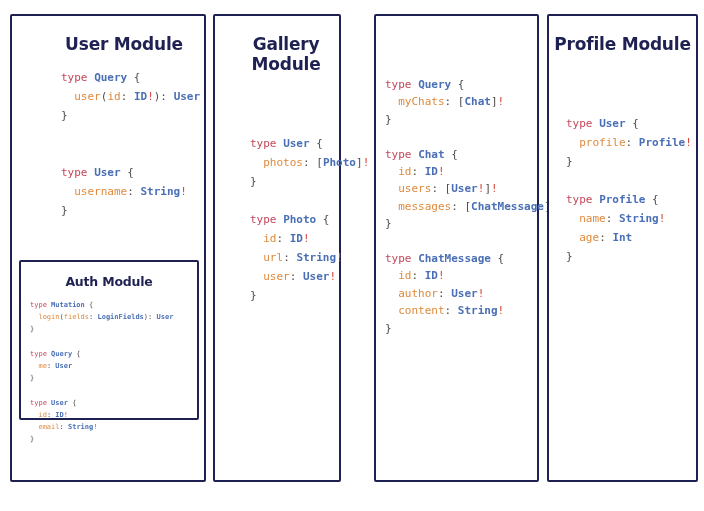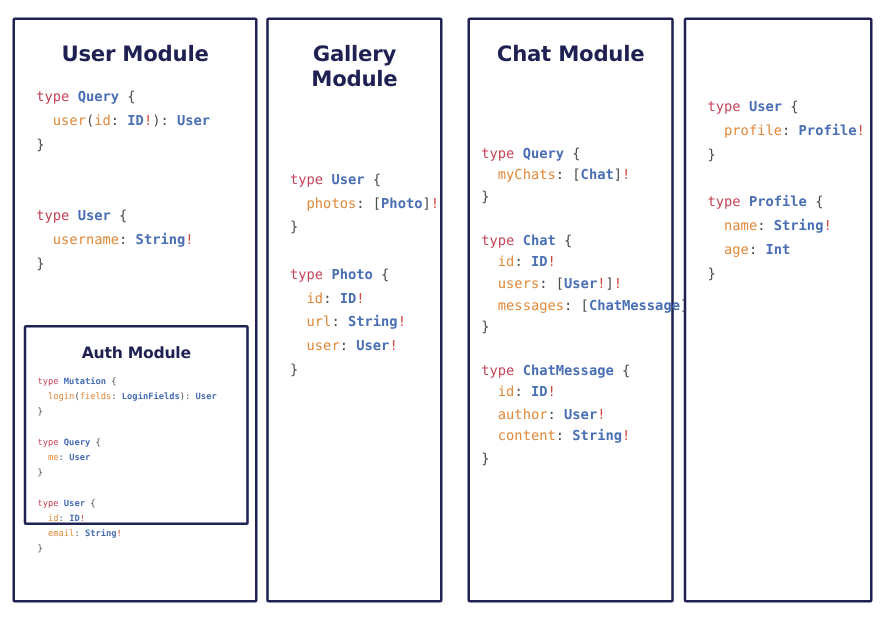--- a/index.html
+++ b/index.html
@@ -24,22 +24,22 @@
 
   .module-card {
     position: absolute;
     box-sizing: border-box;
     background: #ffffff;
     border: 2px solid #1f2152;
     border-radius: 2px;
   }
 
   
-  #card-user     { left: 10px;  top: 14px; width: 196px; height: 468px; }
-  #card-gallery  { left: 213px; top: 14px; width: 141px; height: 468px; }
+  #card-user     { left: 10px;  top: 14px; width: 196px; height: 468px; padding-left: 32px; }
+  #card-gallery  { left: 213px; top: 14px; width: 128px; height: 468px; padding-left: 18px; }
   #card-chat     { left: 374px; top: 14px; width: 165px; height: 468px; }
   #card-profile  { left: 547px; top: 14px; width: 151px; height: 468px; }
 
   
   #card-auth {
     position: absolute;
     box-sizing: border-box;
     left: 7px;
     top: 244px;
     width: 180px;
@@ -106,21 +106,21 @@
       <div class="code-block code-sm" style="margin-top:10px;"><div class="code-line"><span class="tok-kw">type </span><span class="tok-type">Mutation</span><span class="tok-punct"> {</span></div><div class="code-line"><span class="tok-punct">  </span><span class="tok-field">login</span><span class="tok-punct">(</span><span class="tok-field">fields</span><span class="tok-punct">: </span><span class="tok-type">LoginFields</span><span class="tok-punct">): </span><span class="tok-type">User</span></div><div class="code-line"><span class="tok-punct">}</span></div><div class="code-line">&nbsp;</div><div class="code-line"><span class="tok-kw">type </span><span class="tok-type">Query</span><span class="tok-punct"> {</span></div><div class="code-line"><span class="tok-punct">  </span><span class="tok-field">me</span><span class="tok-punct">: </span><span class="tok-type">User</span></div><div class="code-line"><span class="tok-punct">}</span></div><div class="code-line">&nbsp;</div><div class="code-line"><span class="tok-kw">type </span><span class="tok-type">User</span><span class="tok-punct"> {</span></div><div class="code-line"><span class="tok-punct">  </span><span class="tok-field">id</span><span class="tok-punct">: </span><span class="tok-type">ID</span><span class="tok-bang">!</span></div><div class="code-line"><span class="tok-punct">  </span><span class="tok-field">email</span><span class="tok-punct">: </span><span class="tok-type">String</span><span class="tok-bang">!</span></div><div class="code-line"><span class="tok-punct">}</span></div></div>
     </div>
   </div>
 
   <div class="module-card" id="card-gallery">
     <div class="module-title title-lg">Gallery Module</div>
     <div class="code-block code-lg" style="margin-top:60px;"><div class="code-line"><span class="tok-kw">type </span><span class="tok-type">User</span><span class="tok-punct"> {</span></div><div class="code-line"><span class="tok-punct">  </span><span class="tok-field">photos</span><span class="tok-punct">: [</span><span class="tok-type">Photo</span><span class="tok-punct">]</span><span class="tok-bang">!</span></div><div class="code-line"><span class="tok-punct">}</span></div><div class="code-line">&nbsp;</div><div class="code-line"><span class="tok-kw">type </span><span class="tok-type">Photo</span><span class="tok-punct"> {</span></div><div class="code-line"><span class="tok-punct">  </span><span class="tok-field">id</span><span class="tok-punct">: </span><span class="tok-type">ID</span><span class="tok-bang">!</span></div><div class="code-line"><span class="tok-punct">  </span><span class="tok-field">url</span><span class="tok-punct">: </span><span class="tok-type">String</span><span class="tok-bang">!</span></div><div class="code-line"><span class="tok-punct">  </span><span class="tok-field">user</span><span class="tok-punct">: </span><span class="tok-type">User</span><span class="tok-bang">!</span></div><div class="code-line"><span class="tok-punct">}</span></div></div>
   </div>
 
   <div class="module-card" id="card-chat">
-    <div class="module-title title-lg">Chat Module</div>
     <div class="code-block code-lg" style="margin-top:60px; padding-left:9px; line-height:17.4px;"><div class="code-line"><span class="tok-kw">type </span><span class="tok-type">Query</span><span class="tok-punct"> {</span></div><div class="code-line"><span class="tok-punct">  </span><span class="tok-field">myChats</span><span class="tok-punct">: [</span><span class="tok-type">Chat</span><span class="tok-punct">]</span><span class="tok-bang">!</span></div><div class="code-line"><span class="tok-punct">}</span></div><div class="code-line">&nbsp;</div><div class="code-line"><span class="tok-kw">type </span><span class="tok-type">Chat</span><span class="tok-punct"> {</span></div><div class="code-line"><span class="tok-punct">  </span><span class="tok-field">id</span><span class="tok-punct">: </span><span class="tok-type">ID</span><span class="tok-bang">!</span></div><div class="code-line"><span class="tok-punct">  </span><span class="tok-field">users</span><span class="tok-punct">: [</span><span class="tok-type">User</span><span class="tok-bang">!</span><span class="tok-punct">]</span><span class="tok-bang">!</span></div><div class="code-line"><span class="tok-punct">  </span><span class="tok-field">messages</span><span class="tok-punct">: [</span><span class="tok-type">ChatMessage</span><span class="tok-punct">]</span><span class="tok-bang">!</span></div><div class="code-line"><span class="tok-punct">}</span></div><div class="code-line">&nbsp;</div><div class="code-line"><span class="tok-kw">type </span><span class="tok-type">ChatMessage</span><span class="tok-punct"> {</span></div><div class="code-line"><span class="tok-punct">  </span><span class="tok-field">id</span><span class="tok-punct">: </span><span class="tok-type">ID</span><span class="tok-bang">!</span></div><div class="code-line"><span class="tok-punct">  </span><span class="tok-field">author</span><span class="tok-punct">: </span><span class="tok-type">User</span><span class="tok-bang">!</span></div><div class="code-line"><span class="tok-punct">  </span><span class="tok-field">content</span><span class="tok-punct">: </span><span class="tok-type">String</span><span class="tok-bang">!</span></div><div class="code-line"><span class="tok-punct">}</span></div></div>
   </div>
 
   <div class="module-card" id="card-profile">
+    <div class="module-title title-lg">Profile Module</div>
     <div class="code-block code-lg" style="margin-top:60px; padding-left:17px;"><div class="code-line"><span class="tok-kw">type </span><span class="tok-type">User</span><span class="tok-punct"> {</span></div><div class="code-line"><span class="tok-punct">  </span><span class="tok-field">profile</span><span class="tok-punct">: </span><span class="tok-type">Profile</span><span class="tok-bang">!</span></div><div class="code-line"><span class="tok-punct">}</span></div><div class="code-line">&nbsp;</div><div class="code-line"><span class="tok-kw">type </span><span class="tok-type">Profile</span><span class="tok-punct"> {</span></div><div class="code-line"><span class="tok-punct">  </span><span class="tok-field">name</span><span class="tok-punct">: </span><span class="tok-type">String</span><span class="tok-bang">!</span></div><div class="code-line"><span class="tok-punct">  </span><span class="tok-field">age</span><span class="tok-punct">: </span><span class="tok-type">Int</span></div><div class="code-line"><span class="tok-punct">}</span></div></div>
   </div>
 
 </div>
 
 </body></html>

